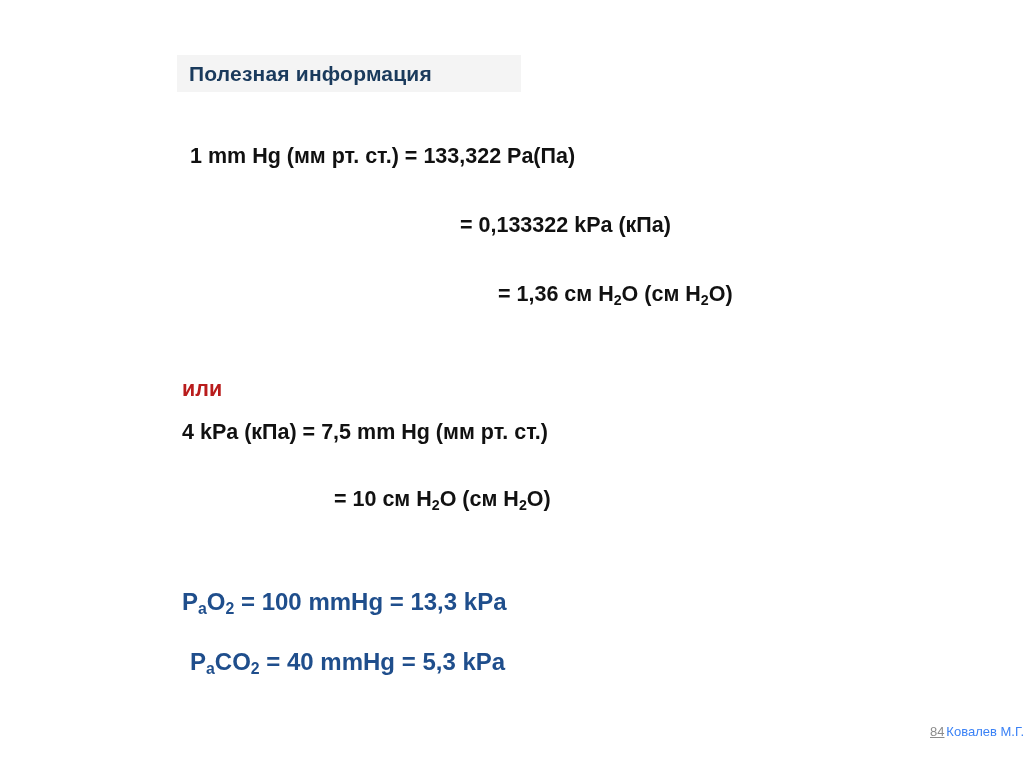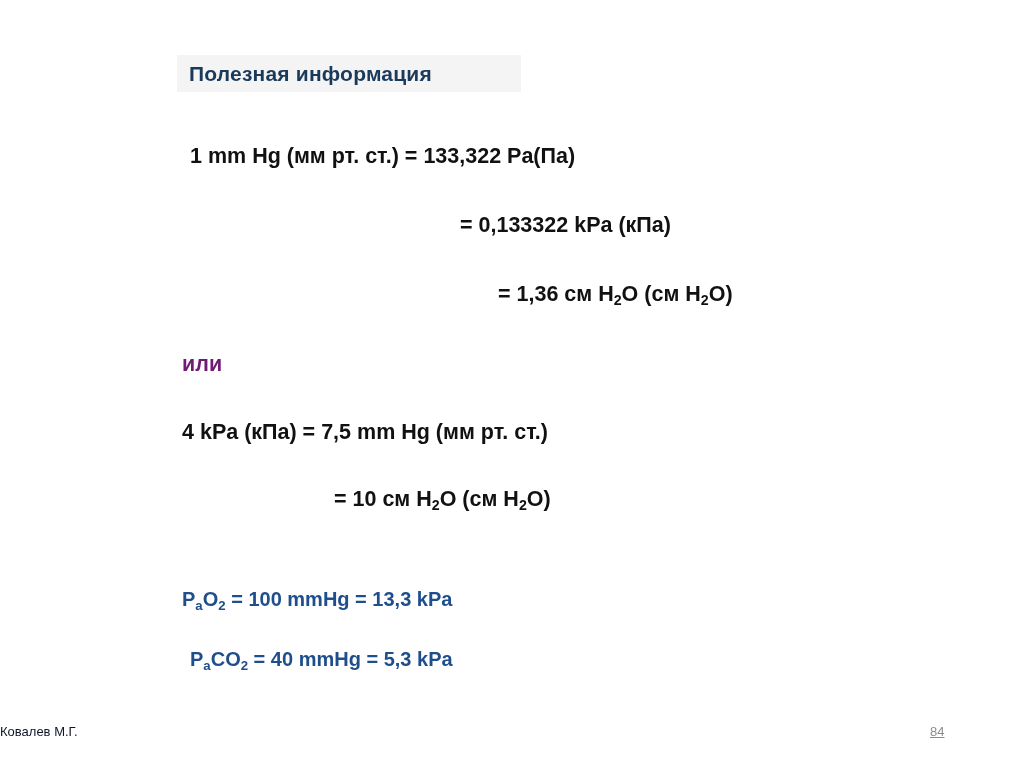--- a/index.html
+++ b/index.html
@@ -42,21 +42,21 @@
     font-size: 21.5px;
     font-weight: bold;
     color: #111111;
     white-space: nowrap;
   }
   .line.red {
     color: #e8241c;
   }
   .line.blue {
     color: #1f4e8c;
-    font-size: 20px;
+    font-size: 24px;
   }
   .l1 { left: 182px; top: 144px; margin-left: 8px; }
   .l2 { left: 460px; top: 213px; }
   .l3 { left: 457px; top: 282px; margin-left: 41px; }
   .l4 { left: 182px; top: 352px; }
   .l5 { left: 182px; top: 420px; }
   .l6 { left: 334px; top: 487px; }
   .l7 { left: 182px; top: 588px; }
   .l8 { left: 190px; top: 648px; }
 
@@ -64,23 +64,23 @@
     font-size: 0.66em;
     vertical-align: baseline;
     position: relative;
     top: 0.28em;
   }
   .footer-author {
     position: absolute;
     left: 0;
     top: 724px;
     width: 1024px;
-    text-align: left;
+    text-align: right;
     font-size: 13px;
-    color: #0f172a;
+    color: #3b82f6;
   }
   .footer-page {
     position: absolute;
     left: 930px;
     top: 724px;
     width: 40px;
     text-align: left;
     font-size: 13px;
     color: #8c8c8c;
     text-decoration: underline;
@@ -90,21 +90,21 @@
 <body>
 
 <div class="slide">
 
   <div class="title-band"></div>
   <div class="title-text">Полезная информация</div>
 
   <div class="line l1" style="color: rgb(17, 17, 17);">1 mm Hg (мм рт. ст.) = 133,322 Pa(Па)</div>
   <div class="line l2" style="color: rgb(17, 17, 17);">= 0,133322 kPa (кПа)</div>
   <div class="line l3" style="color: rgb(17, 17, 17);">= 1,36 см H<sub>2</sub>O (см H<sub>2</sub>O)</div>
-  <div class="line l4 red" style="color: #701a75;">или</div>
+  <div class="line l4 red" style="color: #b91c1c; margin-top: 25px;">или</div>
   <div class="line l5" style="color: rgb(17, 17, 17);">4 kPa (кПа) = 7,5 mm Hg (мм рт. ст.)</div>
   <div class="line l6" style="color: rgb(17, 17, 17);">= 10 см H<sub>2</sub>O (см H<sub>2</sub>O)</div>
   <div class="line l7 blue" style="color: rgb(31, 78, 140);">P<sub>a</sub>O<sub>2</sub> = 100 mmHg = 13,3 kPa</div>
   <div class="line l8 blue" style="color: rgb(31, 78, 140);">P<sub>a</sub>CO<sub>2</sub> = 40 mmHg = 5,3 kPa</div>
 
   <div class="footer-author">Ковалев М.Г.</div>
   <div class="footer-page">84</div>
 
 </div>
 

